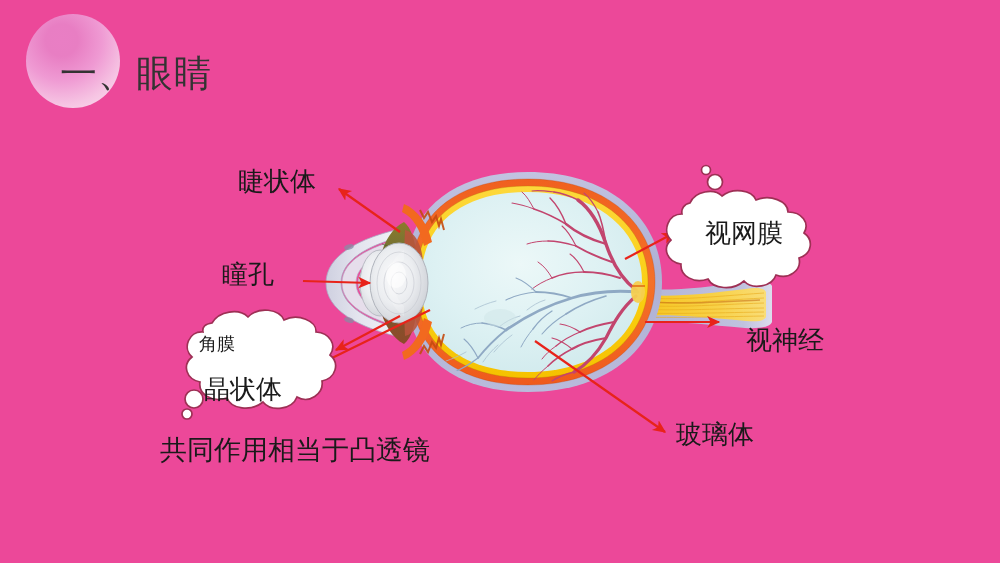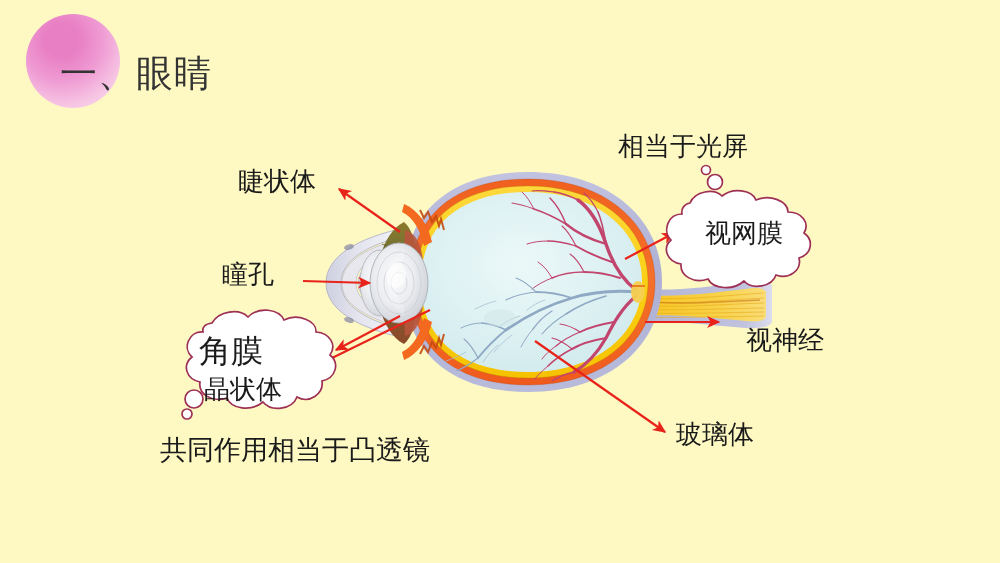--- a/index.html
+++ b/index.html
@@ -13,21 +13,21 @@
     position: relative;
     overflow: hidden;
     font-family: "Liberation Sans", "DejaVu Sans", sans-serif;
     background: #ffffff;
   }
   #slide {
     position: absolute;
     left: 0; top: 0;
     width: 1000px;
     height: 563px;
-    background: #fef9c3;
+    background: #ec4899;
   }
   .title-bullet {
     position: absolute;
     left: 26px;
     top: 14px;
     width: 94px;
     height: 94px;
     border-radius: 50%;
     background: radial-gradient(circle at 38% 28%, #e97ec4 0%, #e87ec3 18%, #ef9ad3 45%, #f6c4e3 72%, #fbe4f2 100%);
   }
@@ -46,21 +46,21 @@
     color: #1a1a1a;
     white-space: nowrap;
     line-height: 1.0;
   }
   .label-ciliary  { left: 238px; top: 168px; font-size: 26px; }
   .label-pupil    { left: 222px; top: 261px; font-size: 26px; }
   .label-screen   { left: 618px; top: 133px; font-size: 26px; }
   .label-retina   { left: 679px; top: 220px; font-size: 26px; margin-left: 26px; }
   .label-nerve    { left: 722px; top: 327px; font-size: 26px; margin-left: 24px; }
   .label-vitreous { left: 676px; top: 421px; font-size: 26px; }
-  .label-cornea   { left: 199px; top: 335px; font-size: 32px; }
+  .label-cornea   { left: 199px; top: 335px; font-size: 18px; }
   .label-lens     { left: 204px; top: 376px; font-size: 26px; }
   .label-convex   { left: 160px; top: 437px; font-size: 27px; text-align: right; }
   svg.layer {
     position: absolute;
     left: 0; top: 0;
     width: 1000px;
     height: 563px;
     pointer-events: none;
   }
 </style>
@@ -363,21 +363,20 @@
                C186 379, 182 365, 192 357
                C182 348, 189 331, 203 332
                C202 327, 205 324, 212 323 Z"></path>
       <circle cx="194" cy="399" r="9"></circle>
       <circle cx="187" cy="414" r="5"></circle>
     </g>
   </svg>
 
   <div class="label label-ciliary">睫状体</div>
   <div class="label label-pupil">瞳孔</div>
-  <div class="label label-screen">相当于光屏</div>
   <div class="label label-retina">视网膜</div>
   <div class="label label-nerve">视神经</div>
   <div class="label label-vitreous">玻璃体</div>
   <div class="label label-cornea">角膜</div>
   <div class="label label-lens">晶状体</div>
   <div class="label label-convex">共同作用相当于凸透镜</div>
 
 </div>
 
 </body></html>

